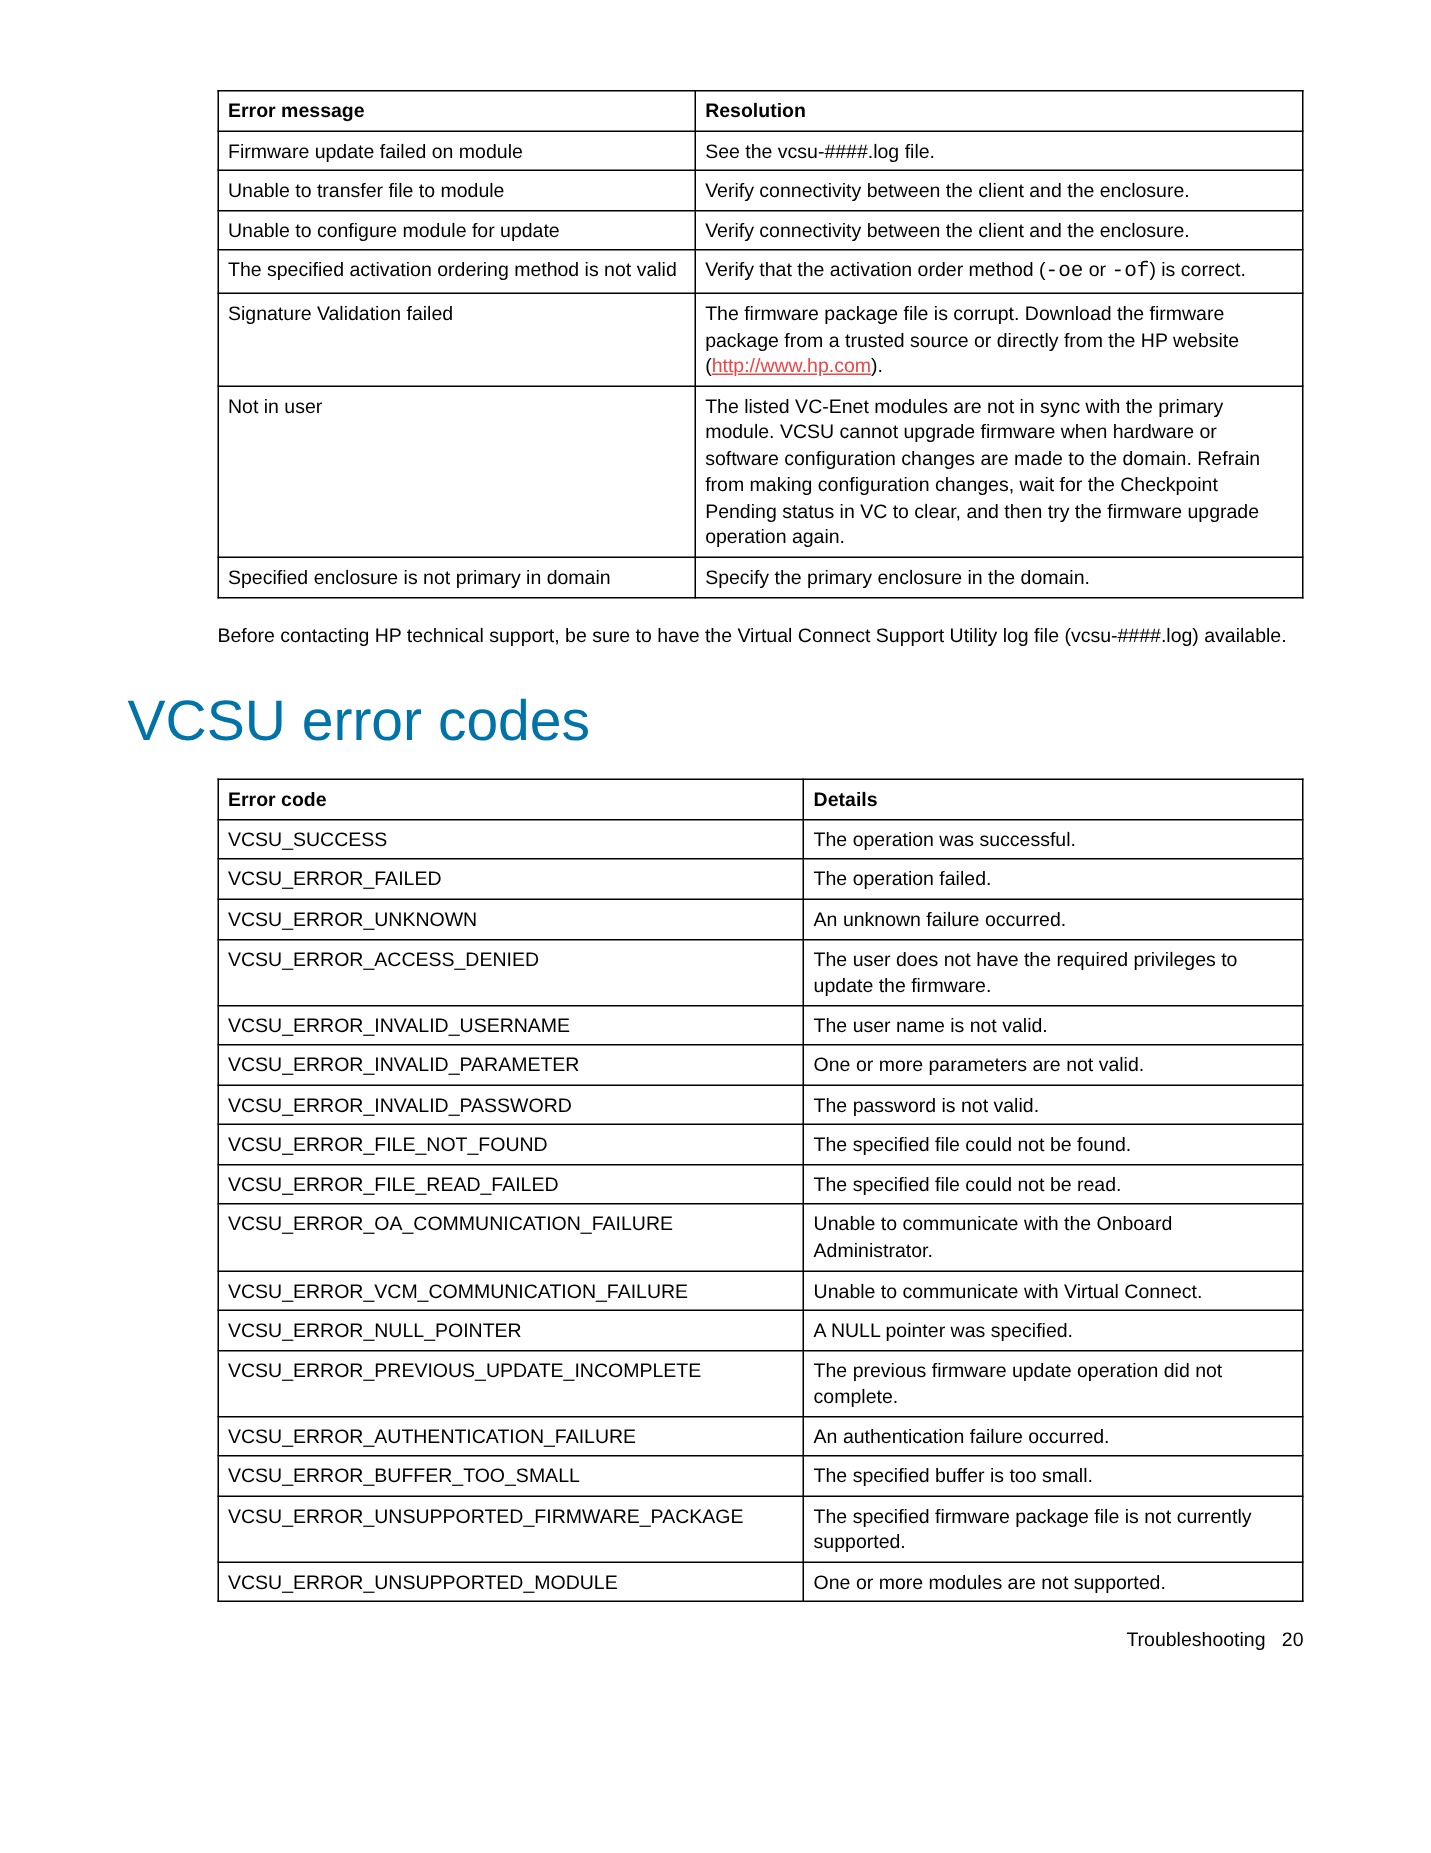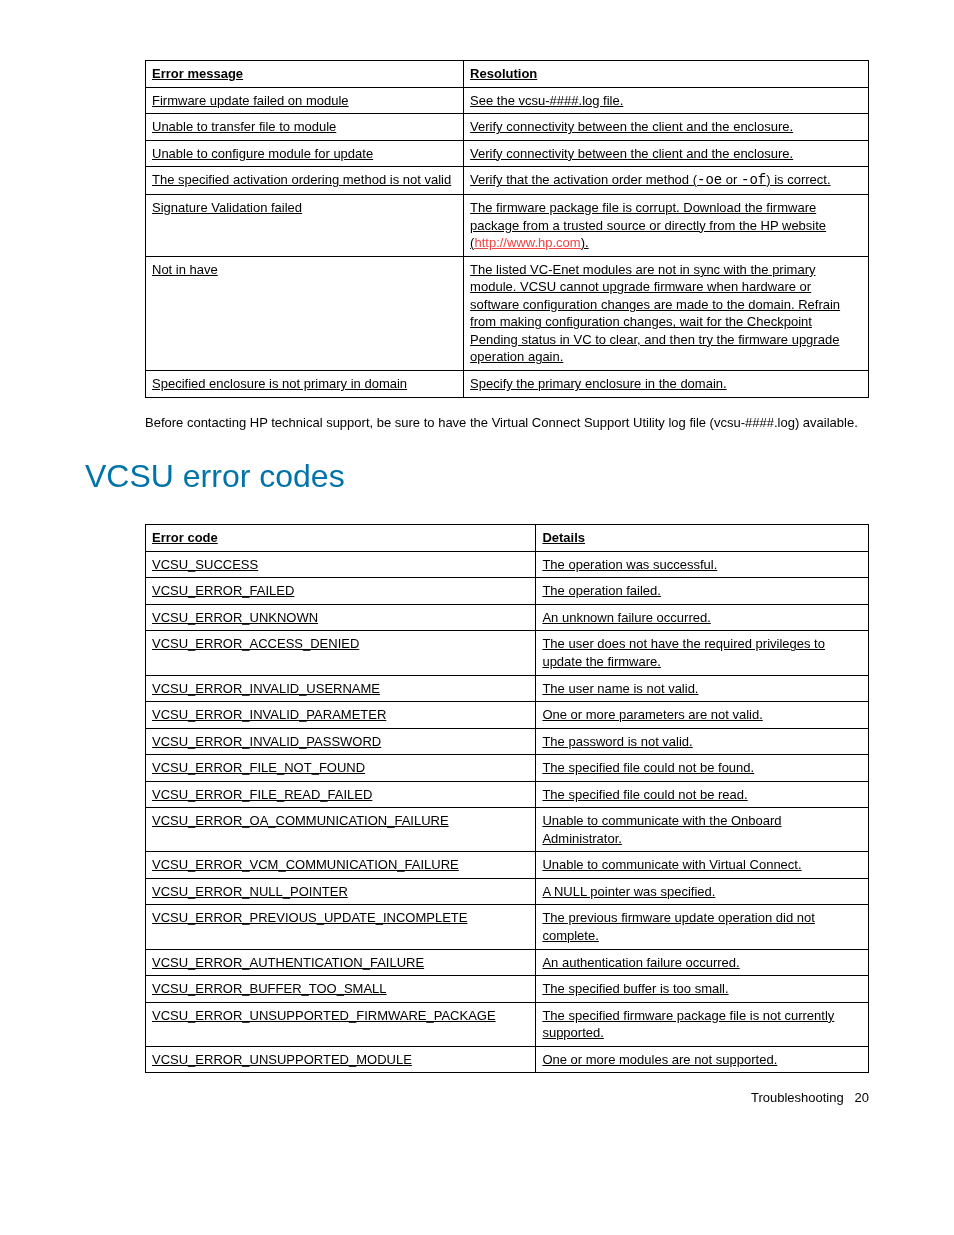--- a/index.html
+++ b/index.html
@@ -19,35 +19,34 @@
     border-collapse: collapse;
     width: 100%;
     margin-bottom: 16px;
   }
   th, td {
     border: 1px solid #000;
     padding: 4px 6px;
     text-align: left;
     vertical-align: top;
     font-size: 13px;
-    text-decoration: underline;
   }
   th {
     font-weight: bold;
   }
   .paragraph {
     margin: 10px 0 24px 0;
     font-size: 13px;
   }
   h1.section {
     font-family: Arial, Helvetica, sans-serif;
     font-weight: normal;
-    font-size: 32px;
+    font-size: 38px;
     color: #0073a8;
-    margin: 20px 0 26px 0;
+    margin: 20px 0 12px 0;
   }
   .mono {
     font-family: "Courier New", monospace;
     font-size: 14px;
   }
   a.link {
     color: #ef4444;
     text-decoration: underline;
   }
   .footer {
@@ -91,21 +90,21 @@
     </tr>
     <tr>
       <td>The specified activation ordering method is not valid</td>
       <td><span>Verify that the activation order method (</span><span class="mono">-oe</span><span> or </span><span class="mono">-of</span><span>) is correct.</span></td>
     </tr>
     <tr>
       <td>Signature Validation failed</td>
       <td><span>The firmware package file is corrupt. Download the firmware package from a trusted source or directly from the HP website (</span><a class="link">http://www.hp.com</a><span>).</span></td>
     </tr>
     <tr>
-      <td>Not in have</td>
+      <td>Not in user</td>
       <td>The listed VC-Enet modules are not in sync with the primary module. VCSU cannot upgrade firmware when hardware or software configuration changes are made to the domain. Refrain from making configuration changes, wait for the Checkpoint Pending status in VC to clear, and then try the firmware upgrade operation again.</td>
     </tr>
     <tr>
       <td>Specified enclosure is not primary in domain</td>
       <td>Specify the primary enclosure in the domain.</td>
     </tr>
   </tbody>
 </table>
 
 <p class="paragraph">Before contacting HP technical support, be sure to have the Virtual Connect Support Utility log file (vcsu-####.log) available.</p>

